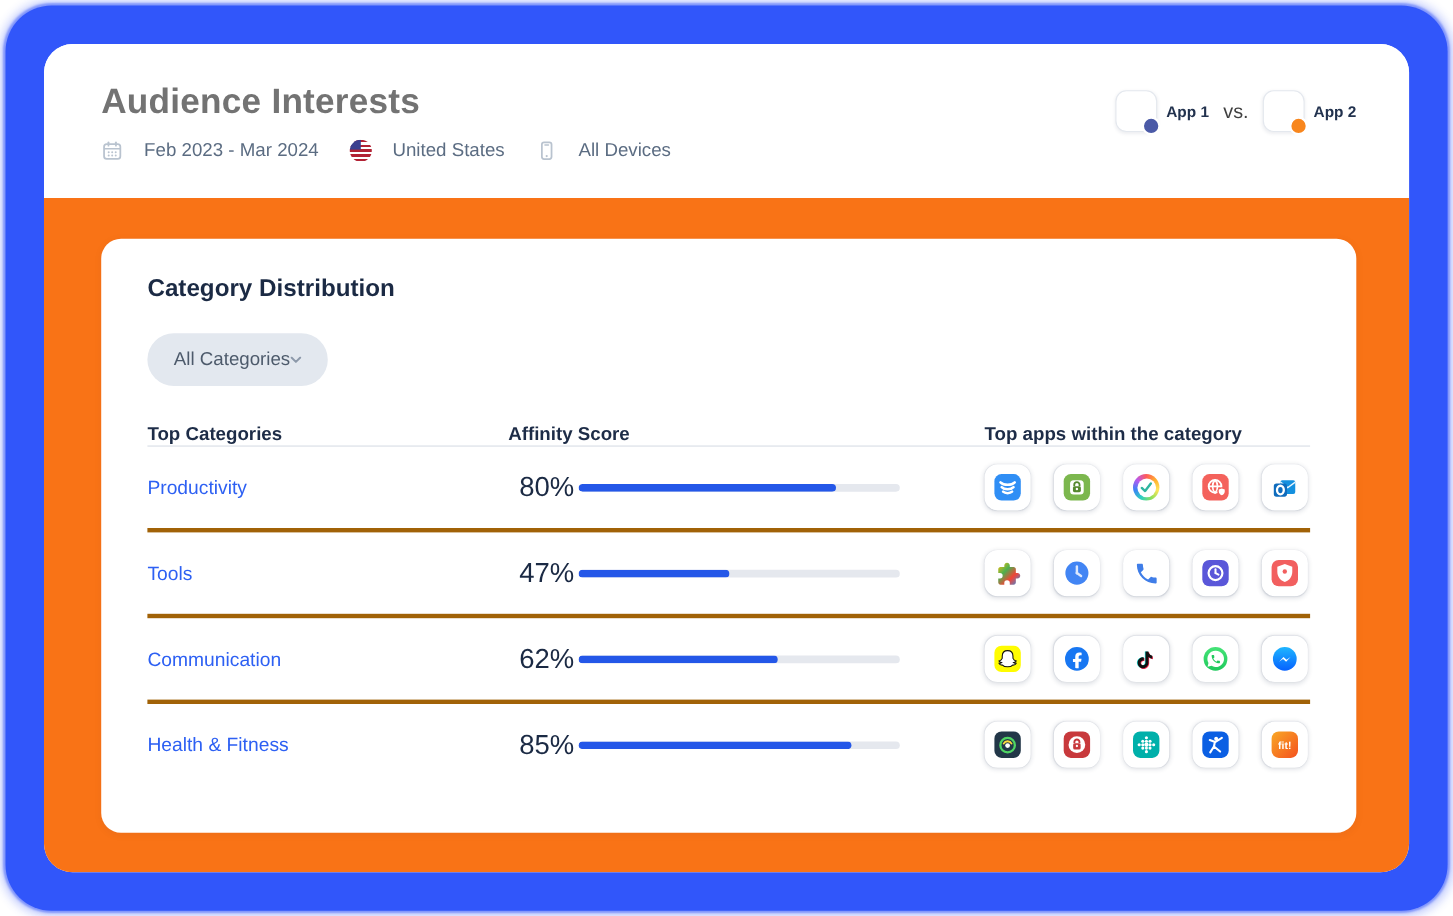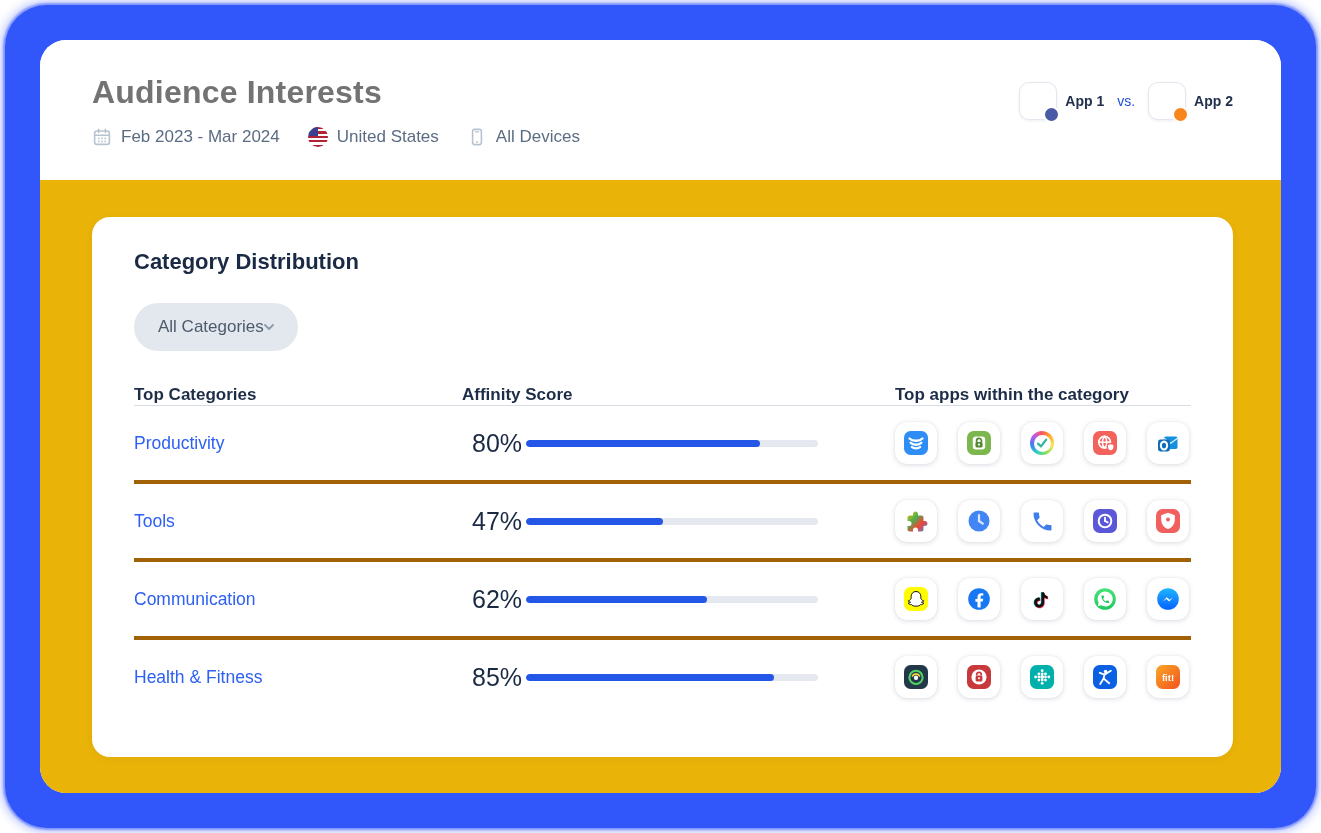--- a/index.html
+++ b/index.html
@@ -7,33 +7,33 @@
   .stage{position:absolute;inset:0;}
   .frame{position:absolute;inset:5px;border-radius:42px;background:#3156fa;
          box-shadow:0 0 2px 2px rgba(64,94,250,.55),0 0 9px 5px rgba(64,94,250,.30);}
   .panel{position:absolute;inset:40px;background:#fff;border-radius:26px;overflow:hidden;}
 
   
   .hdr{height:140px;background:#fff;display:flex;justify-content:space-between;align-items:flex-start;
        padding:34px 48px 0 52px;box-sizing:border-box;}
   .hdr-title{font-size:32px;font-weight:700;color:#737373;letter-spacing:.2px;}
   .meta{display:flex;align-items:center;gap:28px;margin-top:16px;color:#5b6c82;font-size:17px;}
-  .meta-item{display:flex;align-items:center;gap:9px;}
+  .meta-item{display:flex;align-items:center;gap:19px;}
   .flag{width:20px;height:20px;border-radius:50%;overflow:hidden;position:relative;flex:none;
         background:repeating-linear-gradient(#b22234 0 2.2px,#ffffff 2.2px 4.4px);}
   .flag .canton{position:absolute;left:0;top:0;width:10px;height:9px;background:#3a3f8f;}
   .compare{display:flex;align-items:center;gap:11px;margin-top:8px;}
   .appbox{width:36px;height:36px;background:#fff;border:1px solid #e4e8ee;border-radius:10px;position:relative;
           box-shadow:0 1px 3px rgba(23,43,77,.08);flex:none;}
   .appdot{position:absolute;right:-4px;bottom:-4px;width:13px;height:13px;border-radius:50%;border:2.5px solid #fff;}
   .applabel{font-size:14px;color:#22324e;font-weight:600;margin-left:-3px;}
-  .vs{font-size:14px;color:#1d4ed8;margin:0 2px;}
+  .vs{font-size:18px;color:#404040;margin:0 2px;}
 
   
-  .bdy{position:absolute;top:140px;left:0;right:0;bottom:0;background:#eab308;padding:37px 0 0 52px;box-sizing:border-box;}
+  .bdy{position:absolute;top:140px;left:0;right:0;bottom:0;background:#f97316;padding:37px 0 0 52px;box-sizing:border-box;}
   .card{width:1141px;height:540px;background:#fff;border-radius:18px;box-sizing:border-box;
         padding:32px 42px 0 42px;box-shadow:0 2px 8px rgba(23,43,77,.05);}
   .card-title{font-size:22px;font-weight:700;color:#1b2a44;}
   .pill{display:inline-flex;align-items:center;height:48px;padding:0 24px;margin-top:28px;
         background:#e3e8ef;border-radius:24px;font-size:17px;color:#4d5a6b;cursor:pointer;border:none;}
   .thead{display:flex;margin-top:34px;border-bottom:1px solid #d8dde5;
          font-size:17px;font-weight:700;color:#1d2c47;}
   .c1{width:328px;flex:none;}
   .c2{width:433px;flex:none;display:flex;align-items:center;}
   .c3{flex:1;}

